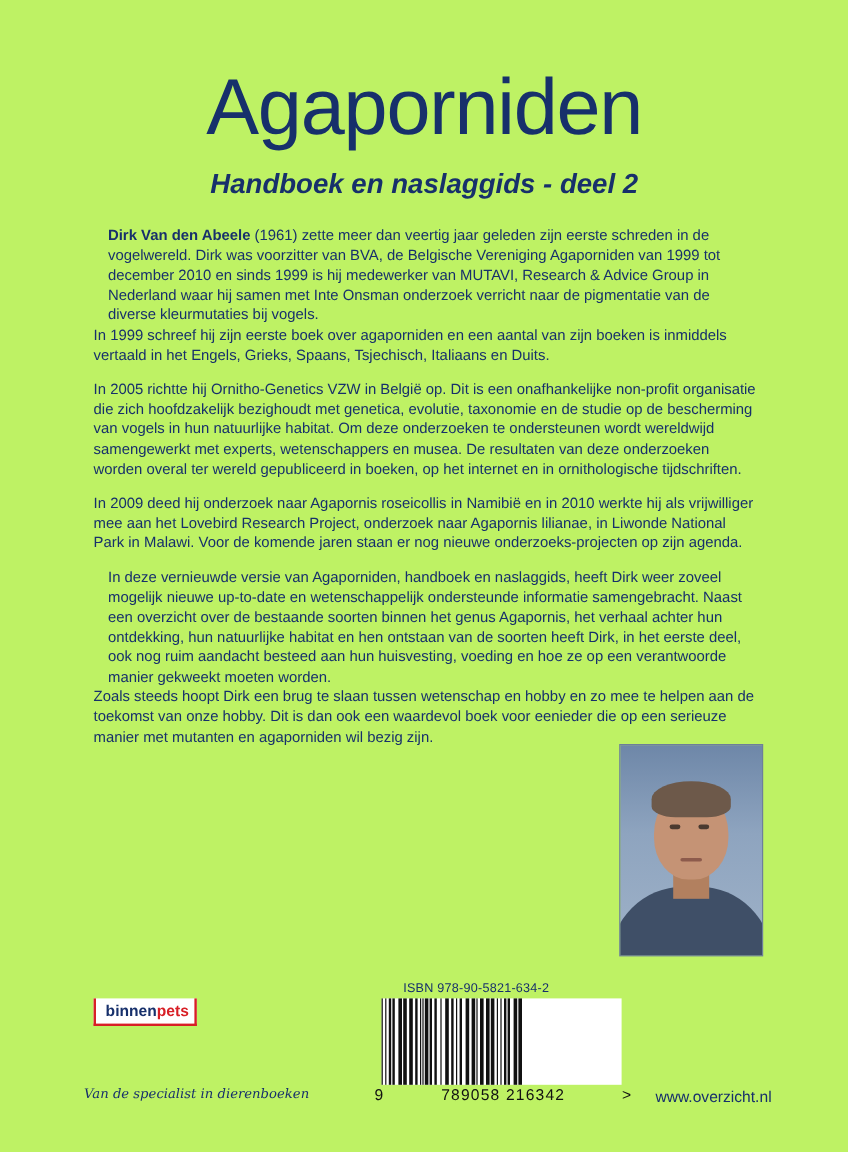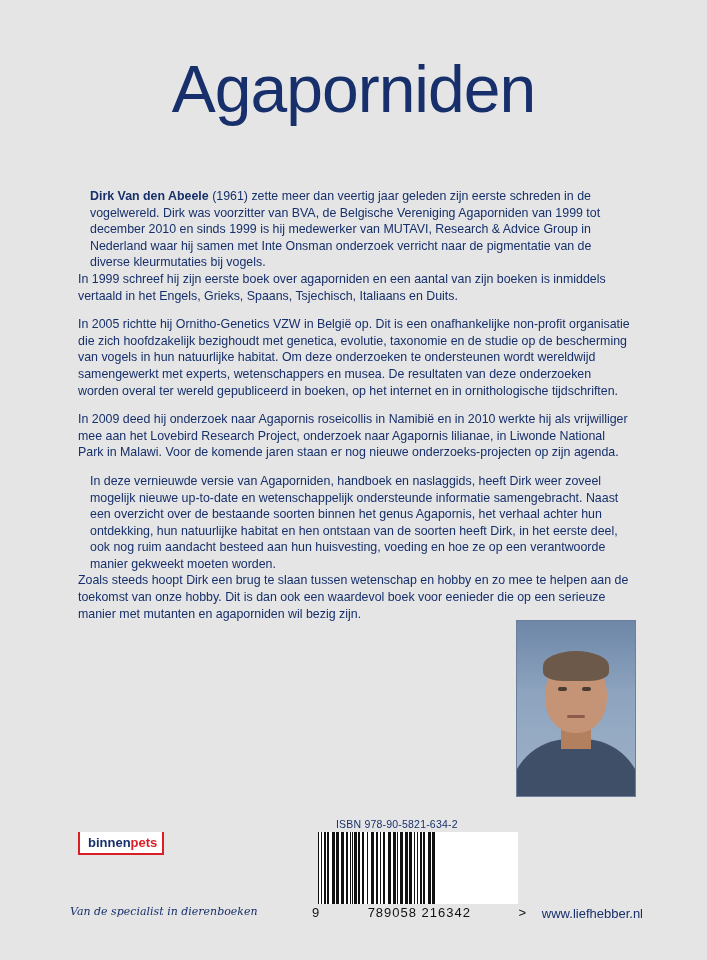--- a/index.html
+++ b/index.html
@@ -11,21 +11,21 @@
     width: 707px;
     height: 960px;
     position: relative;
     font-family: "Liberation Sans", sans-serif;
     color: #1a2a5e;
     overflow: hidden;
   }
   .page {
     position: absolute;
     inset: 0;
-    background: #e5e5e5;
+    background: #bef264;
   }
   .title {
     position: absolute;
     top: 56px;
     left: 0;
     right: 0;
     text-align: center;
     font-size: 66px;
     line-height: 1;
     font-weight: 400;
@@ -217,20 +217,21 @@
     font-size: 13px;
     color: #17306b;
   }
 </style>
 </head>
 <body>
 
 <div class="page">
 
   <div class="title">Agaporniden</div>
+  <div class="subtitle">Handboek en naslaggids - deel 2</div>
 
   <div class="body-text">
     <p class="tight"><span class="author-name">Dirk Van den Abeele</span><span> (1961) zette meer dan veertig jaar geleden zijn eerste schreden in de vogelwereld. Dirk was voorzitter van BVA, de Belgische Vereniging Agaporniden van 1999 tot december 2010 en sinds 1999 is hij medewerker van MUTAVI, Research &amp; Advice Group in Nederland waar hij samen met Inte Onsman onderzoek verricht naar de pigmentatie van de diverse kleurmutaties bij vogels.</span></p>
     <p>In 1999 schreef hij zijn eerste boek over agaporniden en een aantal van zijn boeken is inmiddels vertaald in het Engels, Grieks, Spaans, Tsjechisch, Italiaans en Duits.</p>
     <p>In 2005 richtte hij Ornitho-Genetics VZW in België op. Dit is een onafhankelijke non-profit organisatie die zich hoofdzakelijk bezighoudt met genetica, evolutie, taxonomie en de studie op de bescherming van vogels in hun natuurlijke habitat. Om deze onderzoeken te ondersteunen wordt wereldwijd samengewerkt met experts, wetenschappers en musea. De resultaten van deze onderzoeken worden overal ter wereld gepubliceerd in boeken, op het internet en in ornithologische tijdschriften.</p>
     <p>In 2009 deed hij onderzoek naar Agapornis roseicollis in Namibië en in 2010 werkte hij als vrijwilliger mee aan het Lovebird Research Project, onderzoek naar Agapornis lilianae, in Liwonde National Park in Malawi. Voor de komende jaren staan er nog nieuwe onderzoeks-projecten op zijn agenda.</p>
     <p class="tight">In deze vernieuwde versie van Agaporniden, handboek en naslaggids, heeft Dirk weer zoveel mogelijk nieuwe up-to-date en wetenschappelijk ondersteunde informatie samengebracht. Naast een overzicht over de bestaande soorten binnen het genus Agapornis, het verhaal achter hun ontdekking, hun natuurlijke habitat en hen ontstaan van de soorten heeft Dirk, in het eerste deel, ook nog ruim aandacht besteed aan hun huisvesting, voeding en hoe ze op een verantwoorde manier gekweekt moeten worden.</p>
     <p>Zoals steeds hoopt Dirk een brug te slaan tussen wetenschap en hobby en zo mee te helpen aan de toekomst van onze hobby. Dit is dan ook een waardevol boek voor eenieder die op een serieuze manier met mutanten en agaporniden wil bezig zijn.</p>
   </div>
 
@@ -315,15 +316,15 @@
     <span>&gt;</span>
   </div>
 
   <div class="logo">
     <div class="bottom">
       <span>binnen</span><span class="pets">pets</span>
     </div>
   </div>
 
   <div class="tagline">Van de specialist in dierenboeken</div>
-  <div class="website">www.liefhebber.nl</div>
+  <div class="website">www.overzicht.nl</div>
 
 </div>
 
 </body></html>

